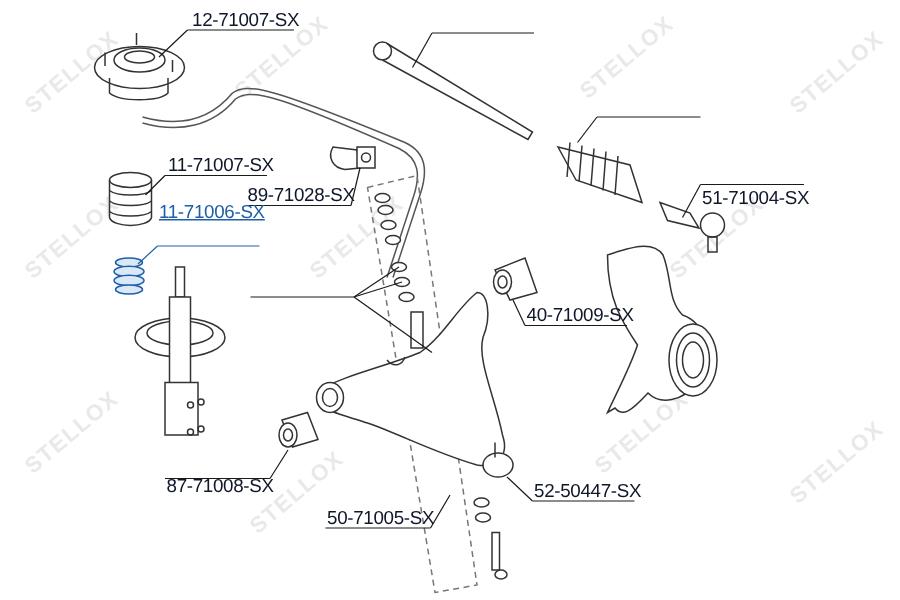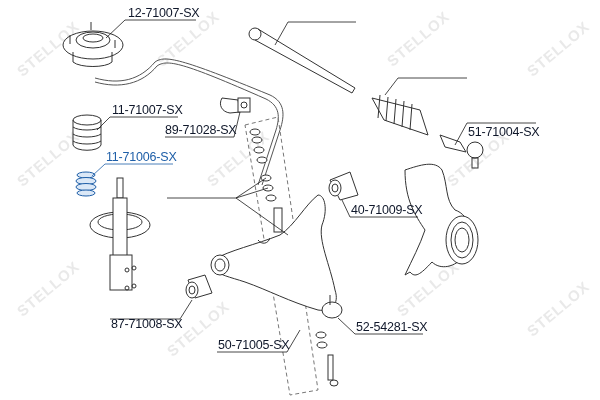--- a/index.html
+++ b/index.html
@@ -178,18 +178,18 @@
 
       <polyline points="217,352 287,352"></polyline>
         <line x1="287" y1="352" x2="300" y2="330"></line>
     </g>
   </svg>
 
   <div class="lbl" style="left:128px;top:6px;">12-71007-SX</div>
   <div class="lbl" style="left:468px;top:125px;">51-71004-SX</div>
   <div class="lbl" style="left:112px;top:103px;">11-71007-SX</div>
   <div class="lbl" style="left:165px;top:123px;">89-71028-SX</div>
-  <div class="lbl hl" style="left:106px;top:150px;">11-71006-SX</div>
+  <div class="lbl hl" style="left:106px;top:134px;text-decoration:underline;">11-71006-SX</div>
   <div class="lbl" style="left:351px;top:203px;">40-71009-SX</div>
   <div class="lbl" style="left:111px;top:317px;">87-71008-SX</div>
-  <div class="lbl" style="left:356px;top:320px;">52-54281-SX</div>
+  <div class="lbl" style="left:356px;top:320px;">52-50447-SX</div>
   <div class="lbl" style="left:218px;top:338px;">50-71005-SX</div>
 </div>
 
 </body></html>

